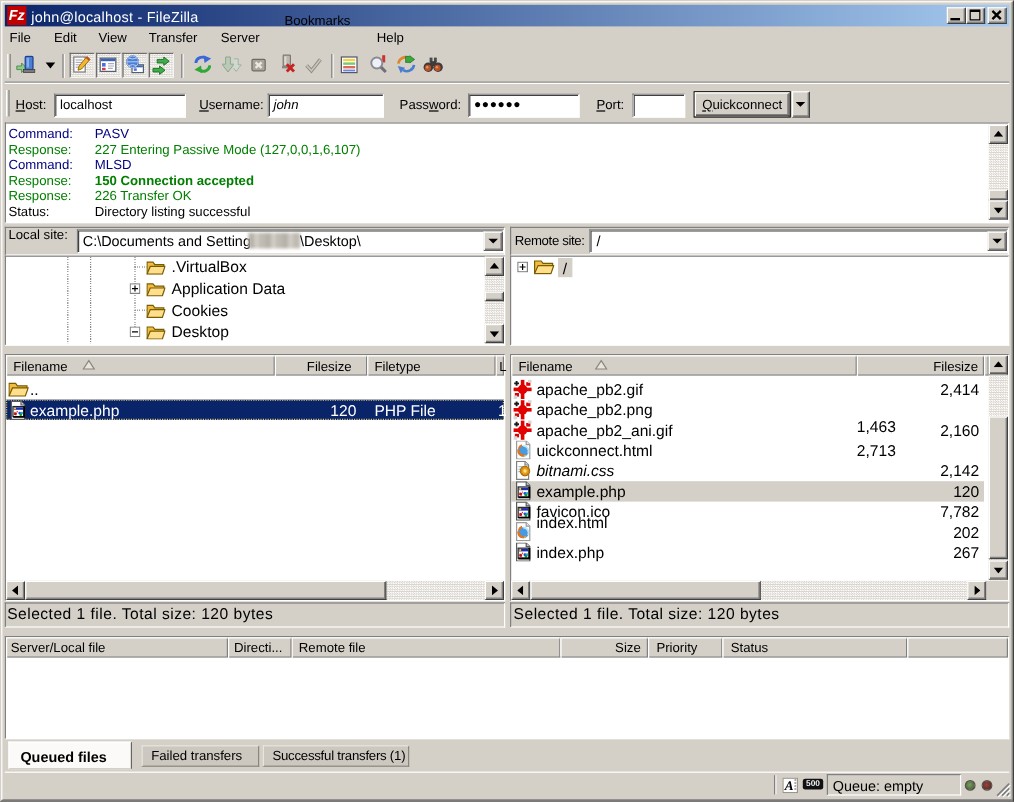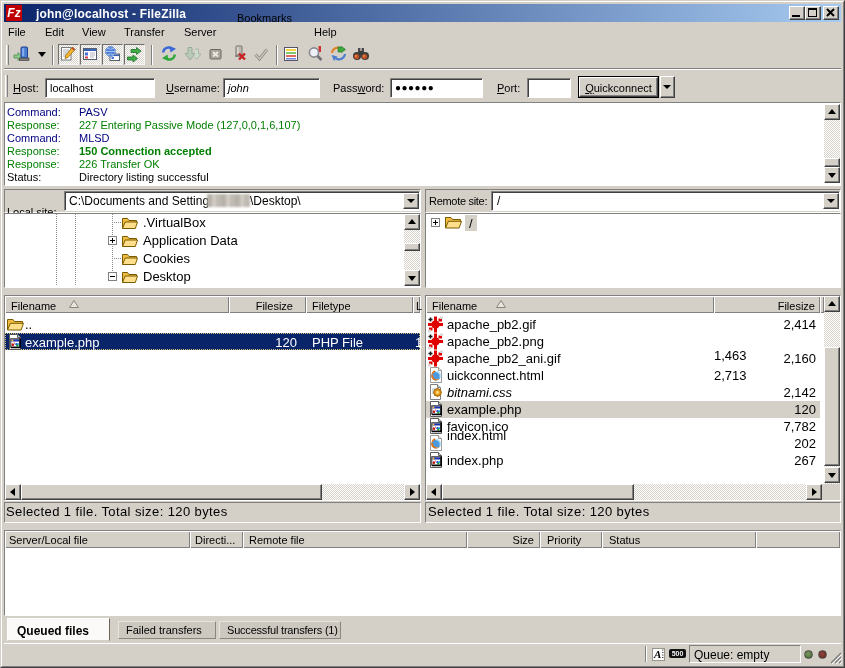--- a/index.html
+++ b/index.html
@@ -1,19 +1,19 @@
 <!DOCTYPE html>
 <html><head>
 <meta charset="utf-8">
 <style>
 html,body{margin:0;padding:0;width:845px;height:668px;overflow:hidden;background:#d4d0c8;}
 *{box-sizing:border-box;}
 .abs{position:absolute;}
 .t{font:11px "Liberation Sans",sans-serif;color:#000;white-space:nowrap;}
-.b{font-weight:bold;margin-left:10px;}
+.b{font-weight:normal;}
 .t13{font:13px "Liberation Sans",sans-serif;color:#000;white-space:nowrap;line-height:15px;}
 .t12{font:12px "Liberation Sans",sans-serif;color:#000;white-space:nowrap;}
 .sunk{border:1px solid;border-color:#808080 #fff #fff #808080;}
 .box{background:#fff;border:1px solid;border-color:#808080 #fff #fff #808080;box-shadow:inset 1px 1px 0 #404040;}
 .rais{background:#d4d0c8;border:1px solid;border-color:#fff #404040 #404040 #fff;box-shadow:inset -1px -1px 0 #808080;}
 .chk{background-image:conic-gradient(#fff 25%,#d7d3cb 0 50%,#fff 0 75%,#d7d3cb 0);background-size:2px 2px;}
 .led{border-radius:50%;width:10px;height:10px;}
 .hdr{height:17px;background:#d4d0c8;box-shadow:inset 1px 1px 0 #fff,inset -1px -1px 0 #808080;}
 </style>
 </head>
@@ -176,21 +176,21 @@
 <svg class="abs" style="left:828px;top:109px;" width="8" height="5">
     <path d="M4,0 L8,5 H0 Z" fill="#000"></path>
   </svg>
 <div class="abs rais" style="left:824px;top:158px;width:16px;height:9px;"></div>
 <div class="abs rais" style="left:824px;top:167px;width:16px;height:16px;"></div>
 <svg class="abs" style="left:828px;top:173px;" width="8" height="5">
     <path d="M4,5 L8,0 H0 Z" fill="#000"></path>
   </svg>
 
 <div class="abs sunk" style="left:4px;top:189px;width:417px;height:24px;background:#d4d0c8;"></div>
-<div class="abs t" style="left:7px;top:206px;text-align:center;">Local site:</div>
+<div class="abs t" style="left:7px;top:190px;text-align:center;">Local site:</div>
 <div class="abs box" style="left:64px;top:191px;width:356px;height:20px;"></div>
 <div class="abs t12" style="left:69px;top:194px;">C:\Documents and Settings</div>
 <div class="abs" style="left:207px;top:194px;width:43px;height:13px;background:repeating-linear-gradient(90deg,#b6b2aa 0 5px,#d0ccc4 5px 9px,#c0bbb2 9px 14px);filter:blur(1.2px);"></div>
 <div class="abs t12" style="left:250px;top:194px;">\Desktop\</div>
 <div class="abs rais" style="left:403px;top:193px;width:16px;height:16px;"></div>
 <div class="abs" style="left:407px;top:199px;width:0;height:0;border:4px solid transparent;border-top:4px solid #000;"></div>
 
 <div class="abs sunk" style="left:425px;top:189px;width:416px;height:24px;background:#d4d0c8;"></div>
 <div class="abs t" style="left:429px;top:195px;letter-spacing:-0.3px;">Remote site:</div>
 <div class="abs box" style="left:491px;top:191px;width:349px;height:20px;"></div>

